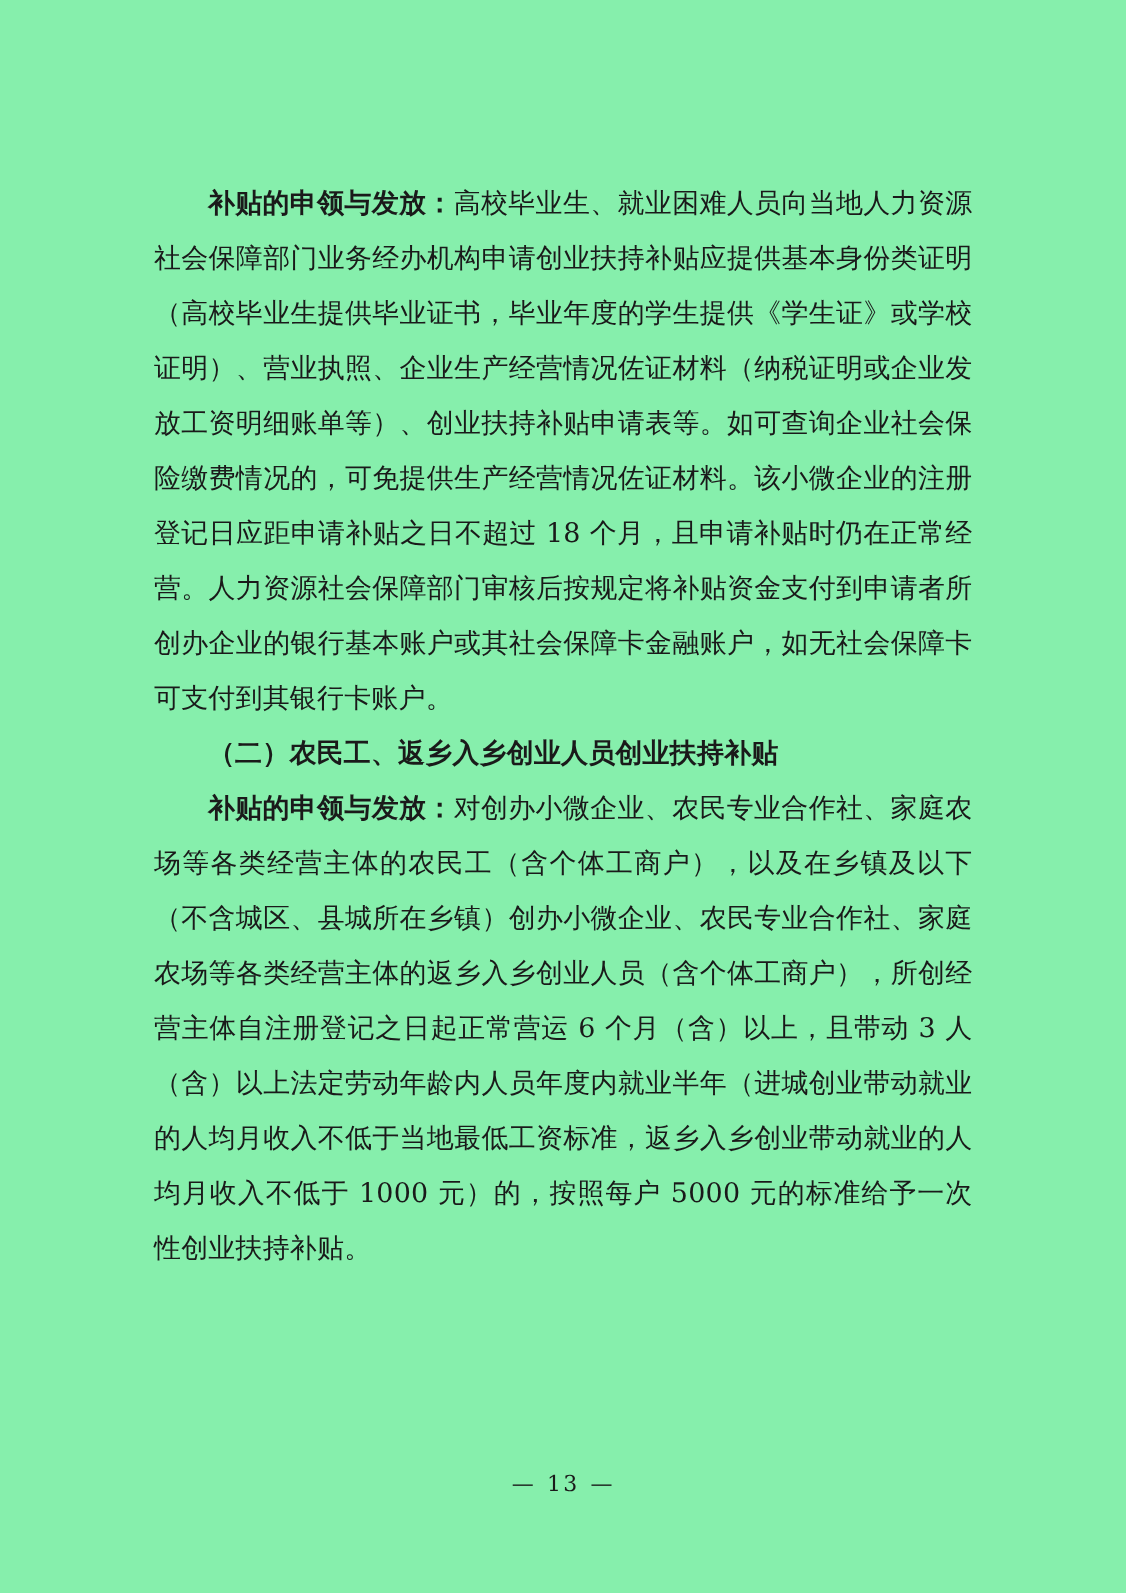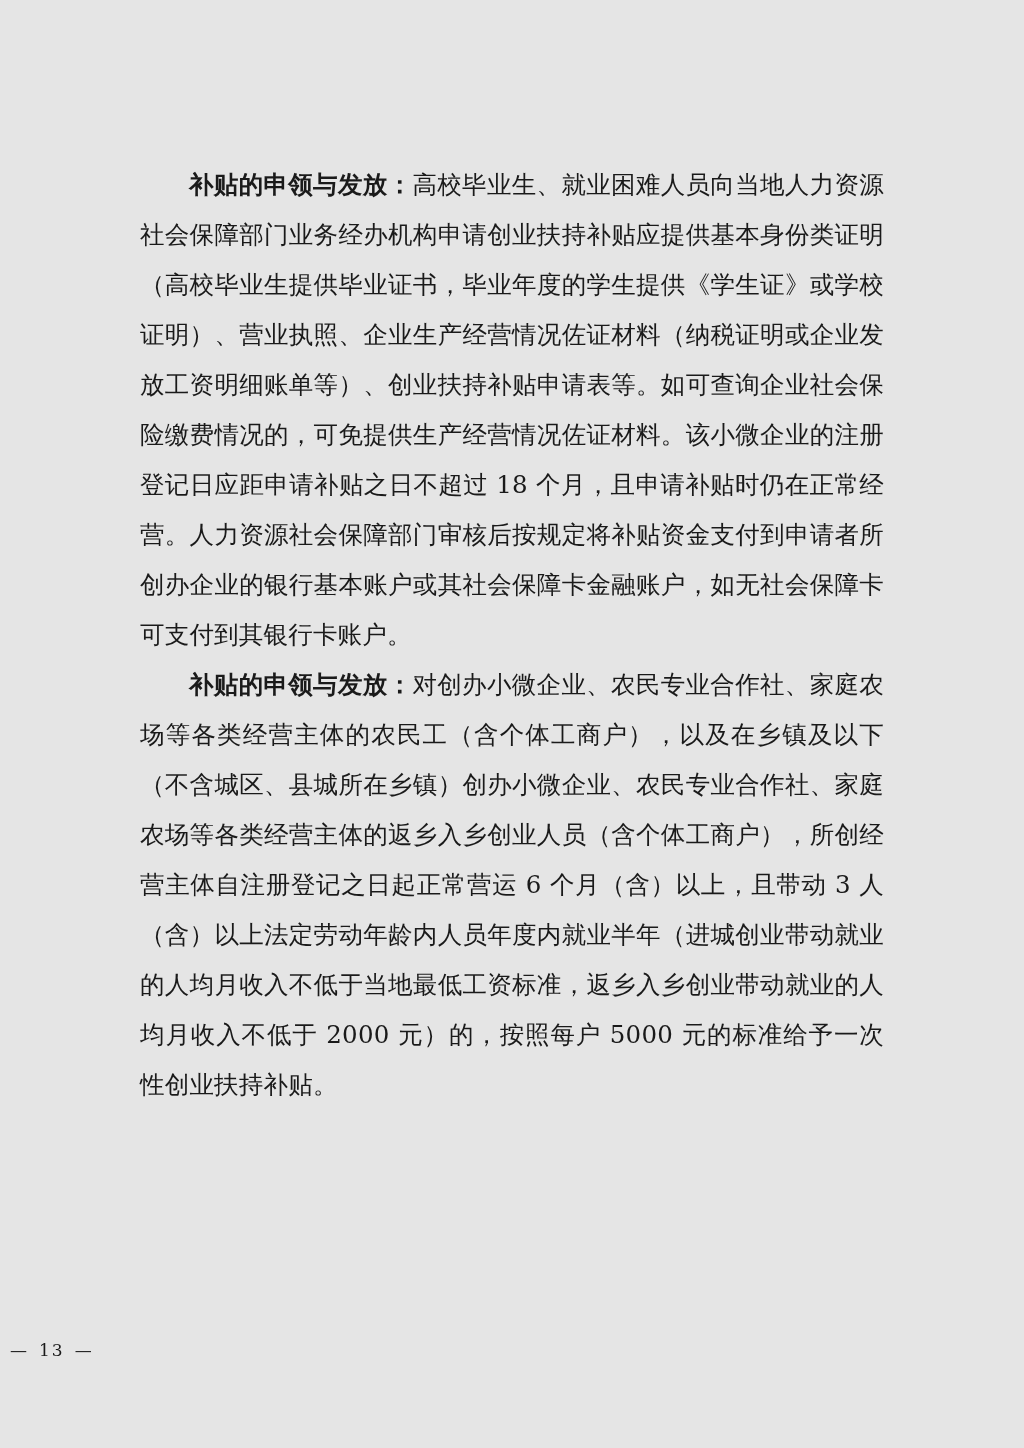--- a/index.html
+++ b/index.html
@@ -11,21 +11,21 @@
     width: 1024px;
     height: 1448px;
     font-family: "DejaVu Serif", "Liberation Serif", serif;
     color: #1a1a1a;
     overflow: hidden;
   }
   .page {
     position: relative;
     width: 1024px;
     height: 1448px;
-    background: #e5e5e5;
+    background: #86efac;
     box-sizing: border-box;
   }
   .content {
     position: absolute;
     left: 140px;
     top: 160px;
     width: 744px;
   }
   .para {
     font-size: 24.5px;
@@ -45,39 +45,41 @@
     font-weight: bold;
     text-indent: 2em;
     margin: 0;
     letter-spacing: 0.2px;
   }
   .footer {
     position: absolute;
     left: 0;
     right: 0;
     bottom: 88px;
-    font-size: 17px;
+    text-align: center;
+    font-size: 20px;
     letter-spacing: 2px;
     color: #1a1a1a;
   }
   .footer .dash {
     display: inline-block;
     padding: 0 10px;
   }
 </style>
 </head>
 <body>
 
 <div class="page">
   <div class="content">
 
     <p class="para"><span class="lead">补贴的申领与发放：</span><span>高校毕业生、就业困难人员向当地人力资源社会保障部门业务经办机构申请创业扶持补贴应提供基本身份类证明（高校毕业生提供毕业证书，毕业年度的学生提供《学生证》或学校证明）、营业执照、企业生产经营情况佐证材料（纳税证明或企业发放工资明细账单等）、创业扶持补贴申请表等。如可查询企业社会保险缴费情况的，可免提供生产经营情况佐证材料。该小微企业的注册登记日应距申请补贴之日不超过 18 个月，且申请补贴时仍在正常经营。人力资源社会保障部门审核后按规定将补贴资金支付到申请者所创办企业的银行基本账户或其社会保障卡金融账户，如无社会保障卡可支付到其银行卡账户。</span></p>
 
+    <p class="heading">（二）农民工、返乡入乡创业人员创业扶持补贴</p>
 
-    <p class="para"><span class="lead">补贴的申领与发放：</span><span>对创办小微企业、农民专业合作社、家庭农场等各类经营主体的农民工（含个体工商户），以及在乡镇及以下（不含城区、县城所在乡镇）创办小微企业、农民专业合作社、家庭农场等各类经营主体的返乡入乡创业人员（含个体工商户），所创经营主体自注册登记之日起正常营运 6 个月（含）以上，且带动 3 人（含）以上法定劳动年龄内人员年度内就业半年（进城创业带动就业的人均月收入不低于当地最低工资标准，返乡入乡创业带动就业的人均月收入不低于 2000 元）的，按照每户 5000 元的标准给予一次性创业扶持补贴。</span></p>
+    <p class="para"><span class="lead">补贴的申领与发放：</span><span>对创办小微企业、农民专业合作社、家庭农场等各类经营主体的农民工（含个体工商户），以及在乡镇及以下（不含城区、县城所在乡镇）创办小微企业、农民专业合作社、家庭农场等各类经营主体的返乡入乡创业人员（含个体工商户），所创经营主体自注册登记之日起正常营运 6 个月（含）以上，且带动 3 人（含）以上法定劳动年龄内人员年度内就业半年（进城创业带动就业的人均月收入不低于当地最低工资标准，返乡入乡创业带动就业的人均月收入不低于 1000 元）的，按照每户 5000 元的标准给予一次性创业扶持补贴。</span></p>
 
 
   </div>
 
   <div class="footer">
     <span class="dash">—</span><span>13</span><span class="dash">—</span>
   </div>
 </div>
 
 </body></html>

